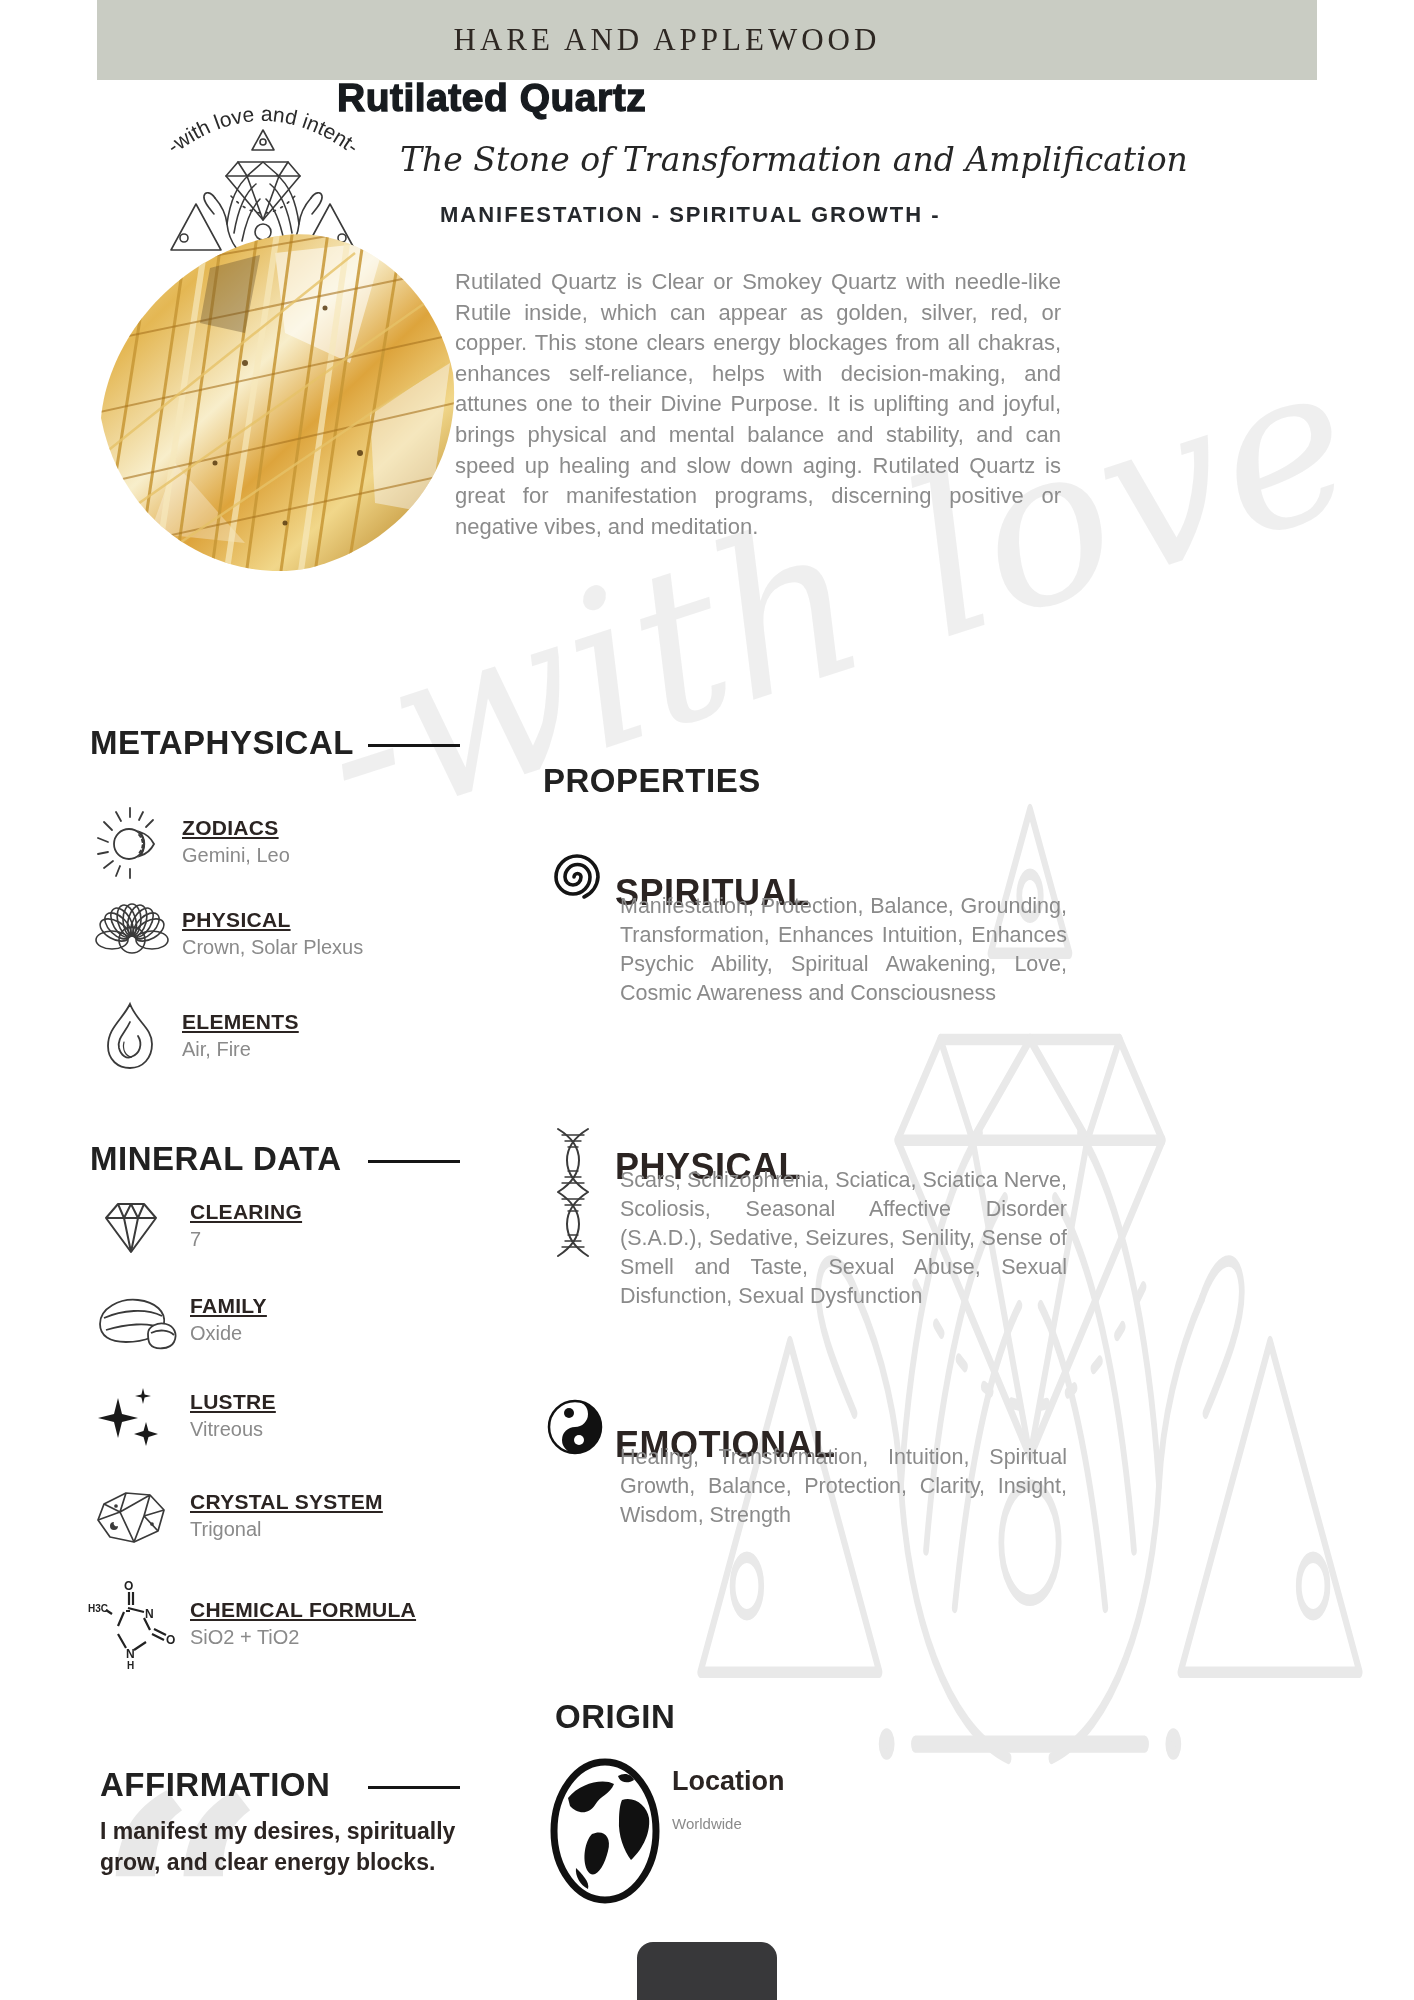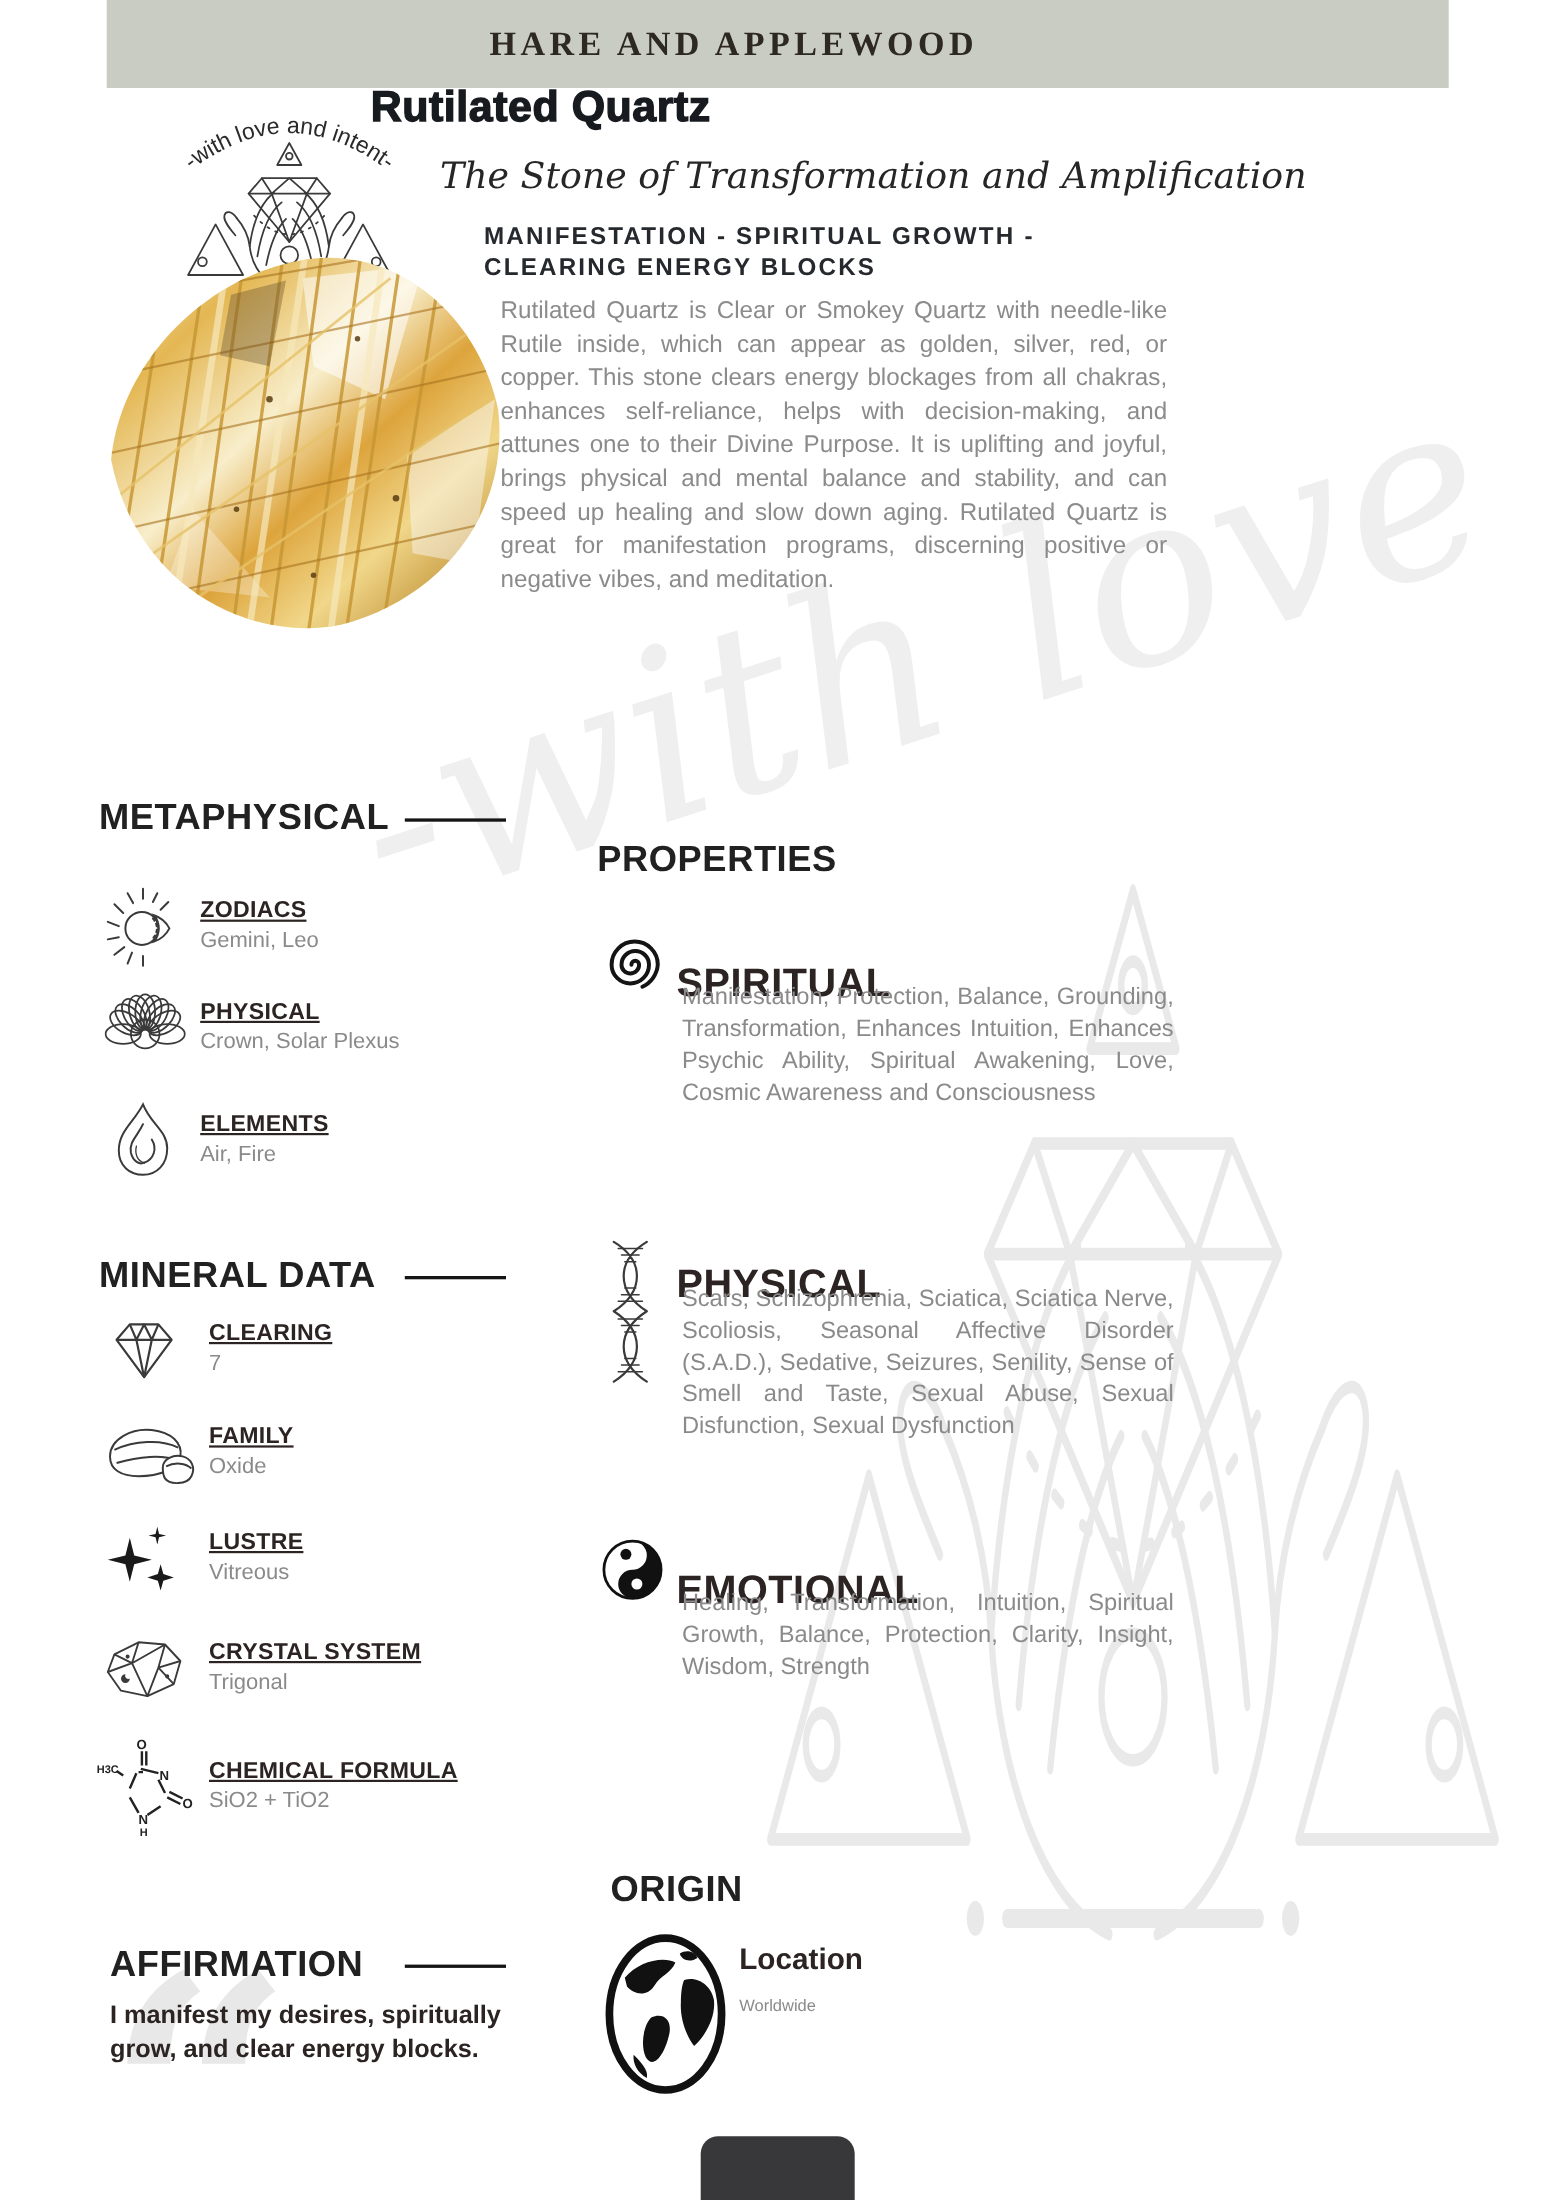--- a/index.html
+++ b/index.html
@@ -3,21 +3,21 @@
 <meta charset="utf-8">
 <style>
   html,body{margin:0;padding:0;}
   body{width:1414px;height:2000px;position:relative;overflow:hidden;background:#ffffff;
        font-family:"Liberation Sans","DejaVu Sans",sans-serif;}
   .abs{position:absolute;}
   .z1{z-index:2;}
   
   .banner{left:97px;top:0;width:1220px;height:80px;background:#c9ccc3;z-index:3;}
   .brand{width:100%;height:80px;line-height:80px;text-align:center;padding-right:80px;box-sizing:border-box;
-         font-family:"Liberation Serif","DejaVu Serif",serif;font-weight:700;font-size:31px;
+         font-family:"Liberation Serif","DejaVu Serif",serif;font-weight:400;font-size:31px;
          letter-spacing:4px;color:#2e2823;}
   
   .h-section{font-size:33px;font-weight:700;color:#212121;letter-spacing:.5px;white-space:nowrap;}
   .h-rule{height:3px;background:#151515;}
   
   .title{font-size:39px;font-weight:700;color:#171b1f;letter-spacing:.5px;-webkit-text-stroke:1.3px #171b1f;white-space:nowrap;}
   .script{font-family:"DejaVu Serif","Liberation Serif",serif;font-style:italic;font-size:33px;color:#262626;
           text-align:center;white-space:nowrap;}
   .keywords{font-size:22px;font-weight:700;letter-spacing:2px;color:#25282c;text-align:left;line-height:28px;}
   .desc{font-size:22px;line-height:30.6px;color:#8b8b8b;text-align:justify;}
@@ -156,21 +156,20 @@
       </g>
       <polygon points="115,55 165,42 150,120 105,110" fill="rgba(90,70,40,.35)"></polygon>
     </g>
   </svg>
 </div>
 
 <div class="abs z1 title" style="left:337px;top:76px">Rutilated Quartz</div>
 <div class="abs z1 script" style="left:400px;top:140px;width:660px">The Stone of Transformation and Amplification</div>
 <div class="abs z1" style="left:440px;top:201px;width:620px">
   <div class="keywords">MANIFESTATION - SPIRITUAL GROWTH -</div>
-  <div class="keywords">CLEARING ENERGY BLOCKS</div>
 </div>
 <p class="abs z1 desc" style="left:455px;top:245px;width:606px">Rutilated Quartz is Clear or Smokey Quartz with needle-like Rutile inside, which can appear as golden, silver, red, or copper. This stone clears energy blockages from all chakras, enhances self-reliance, helps with decision-making, and attunes one to their Divine Purpose. It is uplifting and joyful, brings physical and mental balance and stability, and can speed up healing and slow down aging. Rutilated Quartz is great for manifestation programs, discerning positive or negative vibes, and meditation.</p>
 
 <div class="abs z1 h-section" style="left:90px;top:724px">METAPHYSICAL</div>
 <div class="abs z1 h-rule" style="left:368px;top:744px;width:92px"></div>
 
 <div class="abs z1" style="left:96px;top:806px">
   <svg width="68" height="74" viewBox="0 0 68 74" fill="none" stroke="#3a3a3a" stroke-width="1.8" stroke-linecap="round">
     <g>
       <line x1="8" y1="16" x2="16" y2="24"></line>

